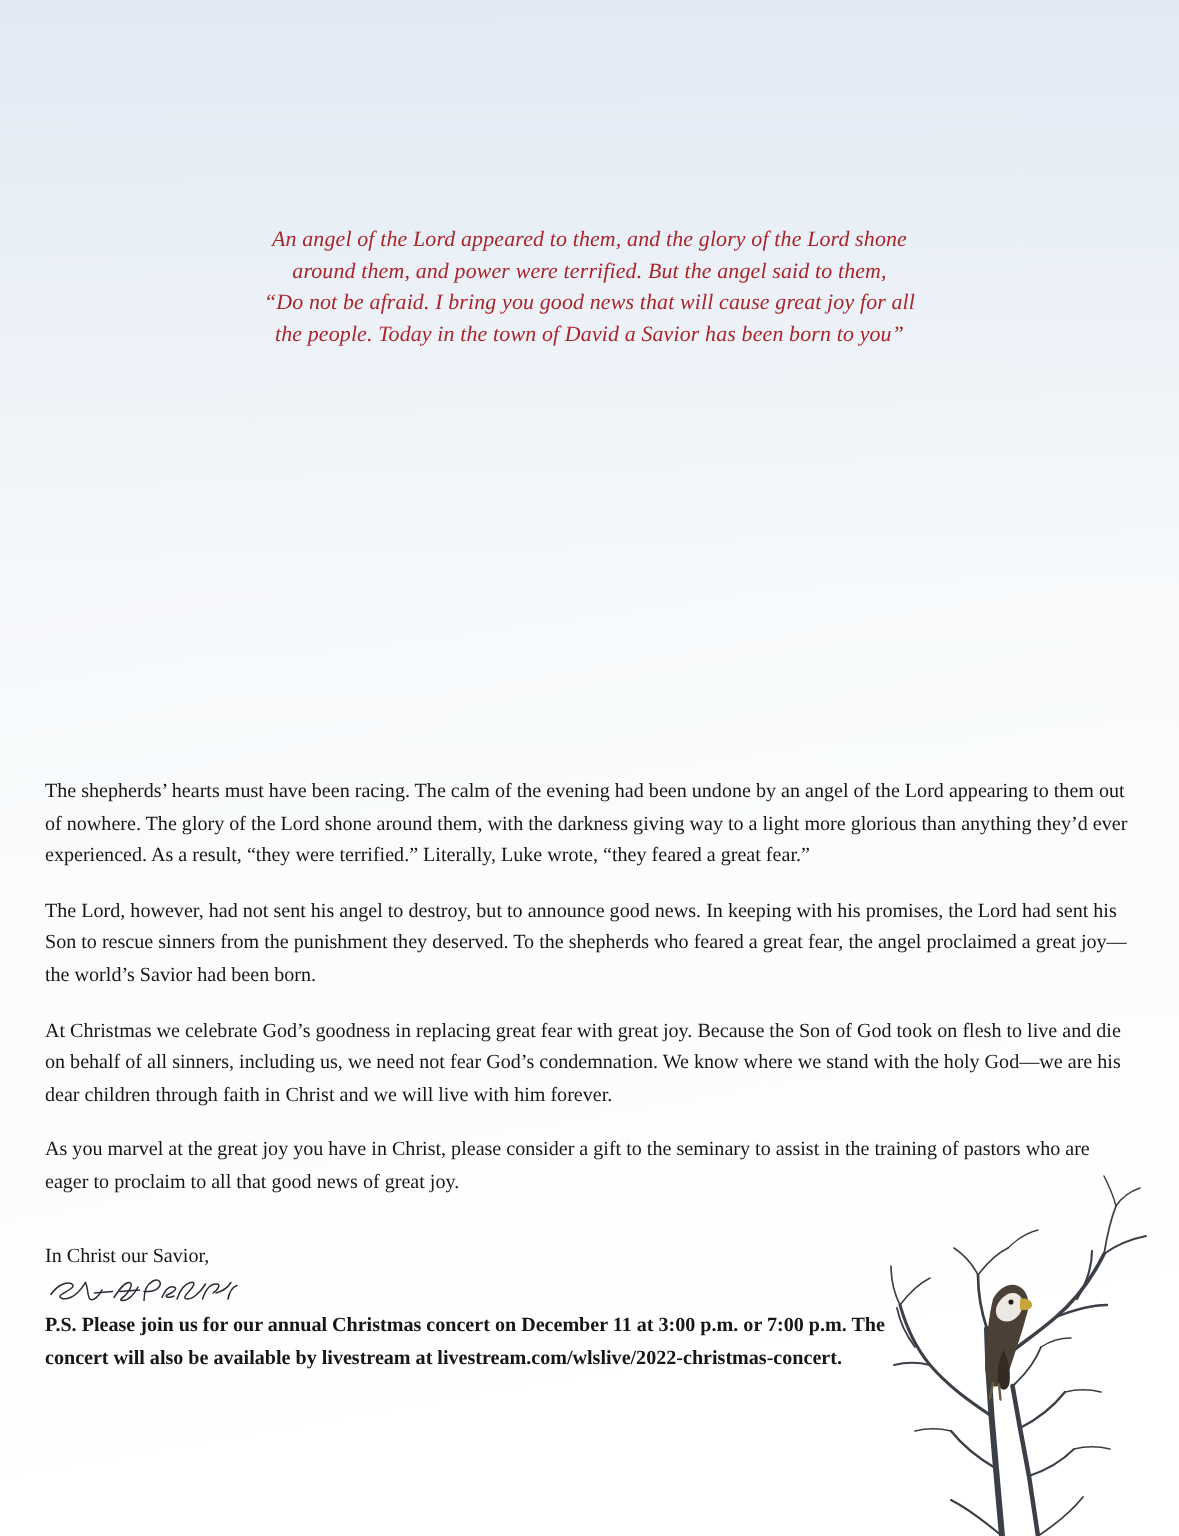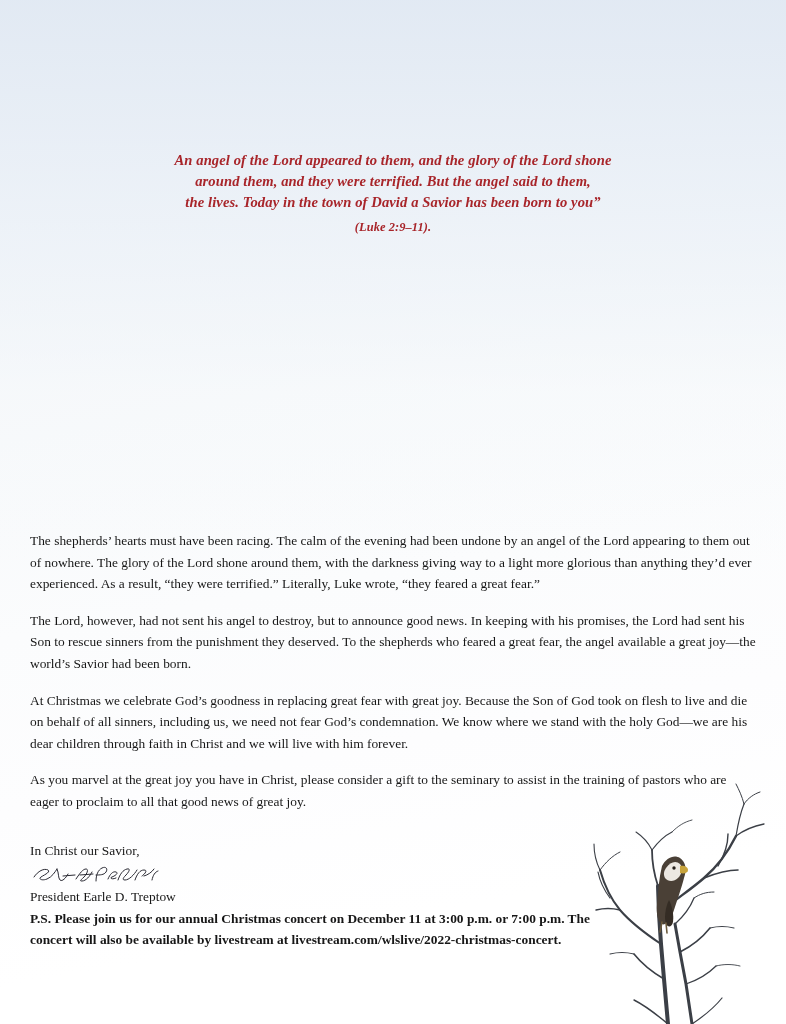--- a/index.html
+++ b/index.html
@@ -36,37 +36,36 @@
     left: 160px;
     top: 150px;
     width: 466px;
     text-align: center;
     color: #a8252a;
     font-family: "Liberation Serif", serif;
     font-style: italic;
     font-size: 14.6px;
     line-height: 21px;
     letter-spacing: 0.1px;
-    font-weight: bold;
   }
   .scripture .line {
     display: block;
     white-space: nowrap;
   }
   .scripture .ref {
     display: block;
     font-size: 12.4px;
     margin-top: 4px;
   }
 
   
   .letter {
     position: absolute;
     left: 30px;
-    top: 530px;
+    top: 516px;
     width: 727px;
     font-size: 13.4px;
     line-height: 21.6px;
     color: #171717;
     text-align: left;
   }
   .letter p {
     margin: 0 0 15px 0;
   }
   .letter p.tight {
@@ -104,28 +103,28 @@
 </style>
 </head>
 <body>
 
 <div class="page">
 
   <div class="sky-wash"></div>
 
   <div class="scripture">
     <span class="line">An angel of the Lord appeared to them, and the glory of the Lord shone</span>
-    <span class="line">around them, and they were terrified. But the angel said to them,</span>
-    <span class="line">the lives. Today in the town of David a Savior has been born to you”</span>
-    <span class="ref">(Luke 2:9–11).</span>
+    <span class="line">around them, and power were terrified. But the angel said to them,</span>
+    <span class="line">“Do not be afraid. I bring you good news that will cause great joy for all</span>
+    <span class="line">the people. Today in the town of David a Savior has been born to you”</span>
   </div>
 
   <div class="letter">
     <p>The shepherds’ hearts must have been racing. The calm of the evening had been undone by an angel of the Lord appearing to them out of nowhere. The glory of the Lord shone around them, with the darkness giving way to a light more glorious than anything they’d ever experienced. As a result, “they were terrified.” Literally, Luke wrote, “they feared a great fear.”</p>
-    <p>The Lord, however, had not sent his angel to destroy, but to announce good news. In keeping with his promises, the Lord had sent his Son to rescue sinners from the punishment they deserved. To the shepherds who feared a great fear, the angel available a great joy—the world’s Savior had been born.</p>
+    <p>The Lord, however, had not sent his angel to destroy, but to announce good news. In keeping with his promises, the Lord had sent his Son to rescue sinners from the punishment they deserved. To the shepherds who feared a great fear, the angel proclaimed a great joy—the world’s Savior had been born.</p>
     <p>At Christmas we celebrate God’s goodness in replacing great fear with great joy. Because the Son of God took on flesh to live and die on behalf of all sinners, including us, we need not fear God’s condemnation. We know where we stand with the holy God—we are his dear children through faith in Christ and we will live with him forever.</p>
     <p class="tight">As you marvel at the great joy you have in Christ, please consider a gift to the seminary to assist in the training of pastors who are eager to proclaim to all that good news of great joy.</p>
 
     <div class="closing">
       <span>In Christ our Savior,</span>
 
       
       <svg class="signature-img" viewBox="0 0 210 22" aria-hidden="true">
         <g fill="none" stroke="#2a2a33" stroke-width="1" stroke-linecap="round" stroke-linejoin="round">
           <path d="M4 14 C8 8, 14 5, 18 7 C21 9, 14 12, 11 14 C8 16, 12 18, 17 16 C22 14, 25 9, 27 6"></path>
@@ -135,21 +134,20 @@
           <path d="M50 12 L63 11"></path>
           <path d="M66 18 C66 12, 68 7, 72 5 C76 3, 78 6, 76 9 C74 12, 70 12, 66 12"></path>
           <path d="M78 16 C80 11, 83 8, 86 9 C89 10, 85 13, 82 14 C79 15, 82 17, 86 15"></path>
           <path d="M88 17 C90 11, 93 7, 97 6 C101 5, 99 9, 96 12 C93 15, 92 17, 95 17 C99 17, 104 12, 107 7"></path>
           <path d="M105 17 C107 11, 110 7, 114 7 C118 7, 115 11, 112 13"></path>
           <path d="M114 13 C118 12, 122 9, 124 6"></path>
           <path d="M122 17 C123 12, 125 9, 128 8"></path>
         </g>
       </svg>
 
-      <span class="signature-name">President Earle D. Treptow</span>
     </div>
 
     <p class="ps">P.S. Please join us for our annual Christmas concert on December 11 at 3:00 p.m. or 7:00 p.m. The concert will also be available by livestream at livestream.com/wlslive/2022-christmas-concert.</p>
   </div>
 
   <svg class="artwork" viewBox="0 0 330 250" aria-hidden="true">
     <g stroke="#3b3f46" fill="none" stroke-linecap="round">
 
       <path d="M212 250 L208 205 L205 170 L203 140 L202 112" stroke-width="4"></path>
       <path d="M236 250 L230 210 L224 178 L219 150" stroke-width="3"></path>

